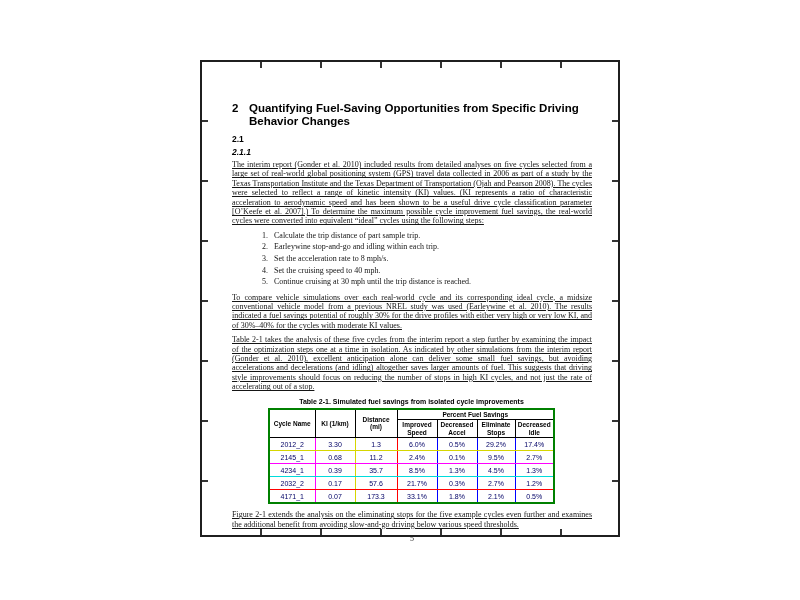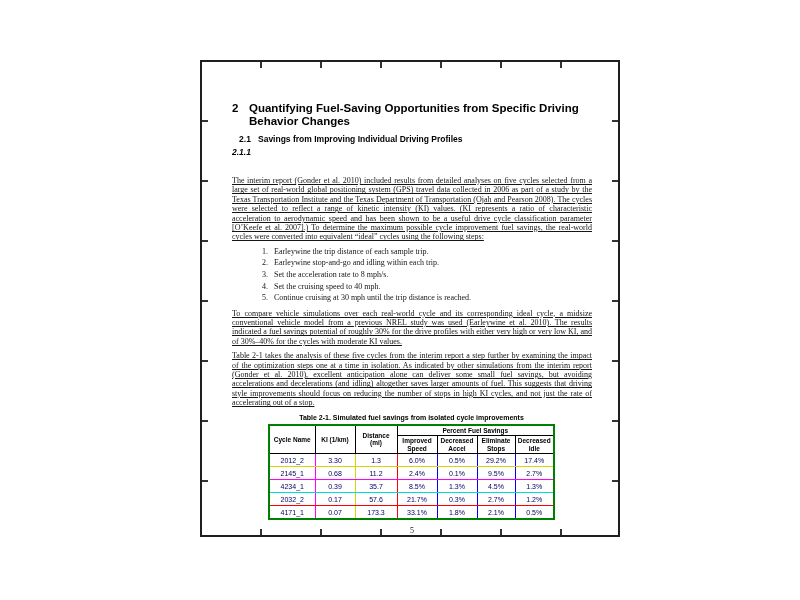--- a/index.html
+++ b/index.html
@@ -6,22 +6,22 @@
   .page{position:absolute;left:200px;top:60px;width:420px;height:477px;border:2px solid #1f1f1f;box-sizing:border-box;background:#fff;}
   .tick{position:absolute;pointer-events:none;}
   .tick-top{top:0;left:0;right:0;height:6px;background-image:repeating-linear-gradient(90deg,transparent 0 58px,#333 58px 60px);}
   .tick-bottom{bottom:0;left:0;right:0;height:6px;background-image:repeating-linear-gradient(90deg,transparent 0 58px,#333 58px 60px);}
   .tick-left{left:0;top:0;bottom:0;width:6px;background-image:repeating-linear-gradient(180deg,transparent 0 58px,#333 58px 60px);}
   .tick-right{right:0;top:0;bottom:0;width:6px;background-image:repeating-linear-gradient(180deg,transparent 0 58px,#333 58px 60px);}
   .content{position:relative;padding:40px 27px 0 30px;box-sizing:border-box;color:#111;}
   h1{margin:0 0 6px 0;font:bold 11.5px/13px "Liberation Sans",sans-serif;color:#000;display:flex;}
   h1 .hnum{flex:0 0 17px;}
   h2{margin:0 0 3px 0;font:bold 8.5px/10px "Liberation Sans",sans-serif;color:#000;display:flex;}
-  h2 .hnum{flex:0 0 26px;text-align:center;}
-  h3{margin:0 0 3px 0;font:bold italic 8.5px/10px "Liberation Sans",sans-serif;color:#000;display:flex;flex-direction:column;}
+  h2 .hnum{flex:0 0 26px;}
+  h3{margin:0 0 3px 0;font:bold italic 8.5px/10px "Liberation Sans",sans-serif;color:#000;display:flex;}
   h3 .hnum{flex:0 0 26px;}
   p.body{margin:0 0 5px 0;width:360px;font:8px/9.4px "Liberation Serif",serif;text-align:justify;color:#151515;text-decoration:underline;}
   ol.steps{margin:0 0 6px 0;padding:0 0 0 30px;list-style:none;}
   ol.steps li{font:8px/9.4px "Liberation Serif",serif;color:#151515;margin:0 0 2.2px 0;display:flex;}
   ol.steps li .snum{flex:0 0 12px;}
   .caption{width:100%;text-align:center;font:bold 7px/9px "Liberation Sans",sans-serif;color:#000;margin:4px 0 2px 0;}
   table.fuel{border-collapse:collapse;margin:0 auto 6px auto;border:2px solid #008000;table-layout:fixed;background:#fff;}
   table.fuel th,table.fuel td{border:1px solid #000;overflow:hidden;}
   table.fuel th{font:bold 6.5px/7.5px "Liberation Sans",sans-serif;color:#000;text-align:center;padding:1px 1px;}
   table.fuel td{font:7px/9px "Liberation Sans",sans-serif;color:#000066;text-align:center;padding:1.5px 1px;}
@@ -51,33 +51,32 @@
 
   <div class="content">
 
     <h1>
       <span class="hnum">2</span>
       <span class="htxt">Quantifying Fuel-Saving Opportunities from Specific Driving Behavior Changes</span>
     </h1>
 
     <h2>
       <span class="hnum">2.1</span>
-      <span class="htxt">Savings from Improving Individual Driving Profiles</span>
     </h2>
 
     <h3>
       <span class="hnum">2.1.1</span>
     </h3>
 
     <p class="body">The interim report (Gonder et al. 2010) included results from detailed analyses on five cycles selected from a large set of real-world global positioning system (GPS) travel data collected in 2006 as part of a study by the Texas Transportation Institute and the Texas Department of Transportation (Ojah and Pearson 2008). The cycles were selected to reflect a range of kinetic intensity (KI) values. (KI represents a ratio of characteristic acceleration to aerodynamic speed and has been shown to be a useful drive cycle classification parameter [O’Keefe et al. 2007].) To determine the maximum possible cycle improvement fuel savings, the real-world cycles were converted into equivalent “ideal” cycles using the following steps:</p>
 
     <ol class="steps" id="steps-list">
         <li>
           <span class="snum">1.</span>
-          <span>Earleywine the trip distance of each sample trip.</span>
+          <span>Calculate the trip distance of part sample trip.</span>
         </li>
         <li>
           <span class="snum">2.</span>
           <span>Earleywine stop-and-go and idling within each trip.</span>
         </li>
         <li>
           <span class="snum">3.</span>
           <span>Set the acceleration rate to 8 mph/s.</span>
         </li>
         <li>
@@ -162,17 +161,18 @@
             <td>0.07</td>
             <td>173.3</td>
             <td>33.1%</td>
             <td>1.8%</td>
             <td>2.1%</td>
             <td>0.5%</td>
           </tr>
         </tbody>
     </table>
 
+    <p class="body">Figure 2-1 extends the analysis on the eliminating stops for the five example cycles even further and examines the additional benefit from avoiding slow-and-go driving below various speed thresholds.</p>
 
     <div class="pagenum">5</div>
 
   </div>
 </div>
 
 </body></html>

